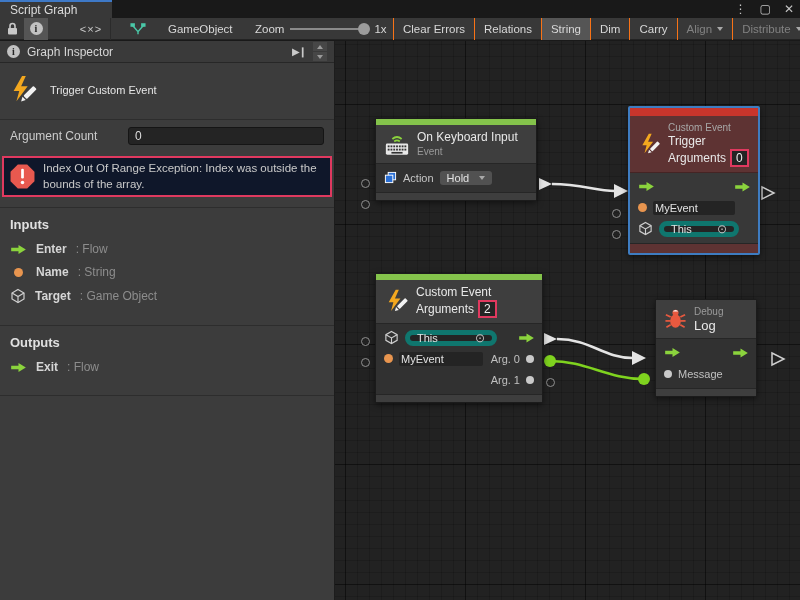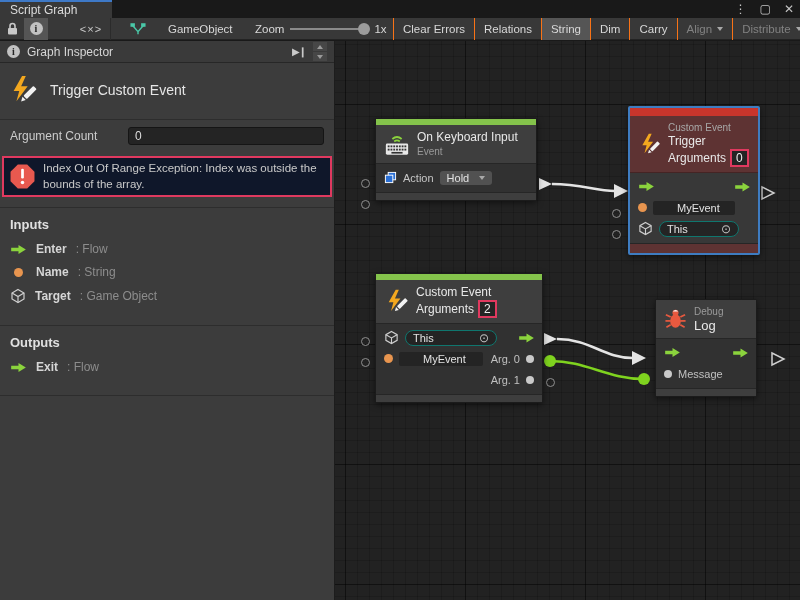--- a/index.html
+++ b/index.html
@@ -44,21 +44,21 @@
   .inspector{width:335px;background:#3c3c3c;border-right:1px solid #1d1d1d;color:#cfcfcf;flex:none;}
   .insp-header{height:22px;background:#3a3a3a;border-bottom:1px solid #272727;display:flex;
        align-items:center;gap:7px;padding:0 7px;font-size:12px;color:#d6d6d6;}
   .insp-header .spacer{flex:1;}
   .dockicon{color:#c9c9c9;font-size:10px;letter-spacing:-1px;}
   .spinner{display:flex;flex-direction:column;gap:1px;}
   .spin-btn{width:14px;height:9px;background:#474747;display:flex;align-items:center;justify-content:center;}
   .tri-up{width:0;height:0;border-left:3.5px solid transparent;border-right:3.5px solid transparent;border-bottom:4px solid #9a9a9a;}
   .tri-dn{width:0;height:0;border-left:3.5px solid transparent;border-right:3.5px solid transparent;border-top:4px solid #9a9a9a;}
   .insp-title{display:flex;align-items:center;gap:12px;padding:12px 8px 14px 8px;border-bottom:1px solid #2d2d2d;}
-  .insp-title .t{font-size:14px;color:#e6e6e6;}
+  .insp-title .t{font-size:11px;color:#e6e6e6;}
   .argrow{display:flex;align-items:center;padding:7px 10px 6px 10px;}
   .argrow label{width:118px;font-size:12px;color:#cccccc;flex:none;}
   .argrow input{flex:1;height:18px;background:#242424;border:1px solid #151515;border-radius:3px;
        color:#dddddd;font-size:12px;padding:0 6px;font-family:"Liberation Sans",sans-serif;}
   .errorbox{margin:5px 2px 10px 2px;border:2px solid #e0395f;background:#0f172a;display:flex;
        align-items:center;gap:8px;padding:3px 6px;}
   .errorbox .msg{font-size:11.5px;color:#c9c9c9;line-height:1.35;}
   .section{border-top:1px solid #2d2d2d;padding:9px 10px 12px 10px;}
   .section h3{margin:0 0 10px 0;font-size:13px;font-weight:bold;color:#e0e0e0;}
   .iorow{display:flex;align-items:center;gap:9px;margin:9px 0;font-size:12px;}
@@ -91,23 +91,23 @@
   .ncat{font-size:10px;color:#a8a8a8;line-height:13px;}
   .nsub{font-size:10px;color:#9a9a9a;line-height:13px;}
   .nbody{padding:3px 0 4px 0;background:#313131;}
   .nbody.dk{background:#383838;}
   .nrow{display:flex;align-items:center;gap:6px;height:21px;padding:0 8px;position:relative;}
   .nfoot{height:8px;background:#3e3e3e;border-top:1px solid #262626;}
   .nfoot.maroon{background:#5e3333;height:10px;}
   .plabel{color:#c6c6c6;}
   .arglabel{color:#c0c0c0;}
   .droplight{background:#515151;border-radius:3px;padding:1px 7px;color:#e2e2e2;display:inline-flex;align-items:center;gap:5px;}
-  .dropdark{background:#242424;border:1px solid #0f766e;border-radius:8px;padding:0 7px;height:16px;
+  .dropdark{background:#242424;border:5px solid #0f766e;border-radius:8px;padding:0 7px;height:16px;
        display:inline-flex;align-items:center;justify-content:space-between;color:#e2e2e2;}
-  .field{background:#242424;border-radius:2px;padding:1px 24px;color:#e2e2e2;}
+  .field{background:#242424;border-radius:2px;padding:1px 2px;color:#e2e2e2;}
   .valbox{display:inline-block;background:#242424;border:2px solid #e0395f;padding:0 4px;margin-left:4px;
        color:#eeeeee;font-size:12px;line-height:14px;}
   .pick{color:#bdbdbd;font-size:12px;line-height:1;}
   .flow-r{position:absolute;right:7px;top:50%;transform:translateY(-50%);display:flex;}
   .port-circle{position:absolute;width:9px;height:9px;border:1px solid #8f8f8f;border-radius:50%;z-index:2;}
 </style>
 </head>
 <body>
 
 <div class="window">

